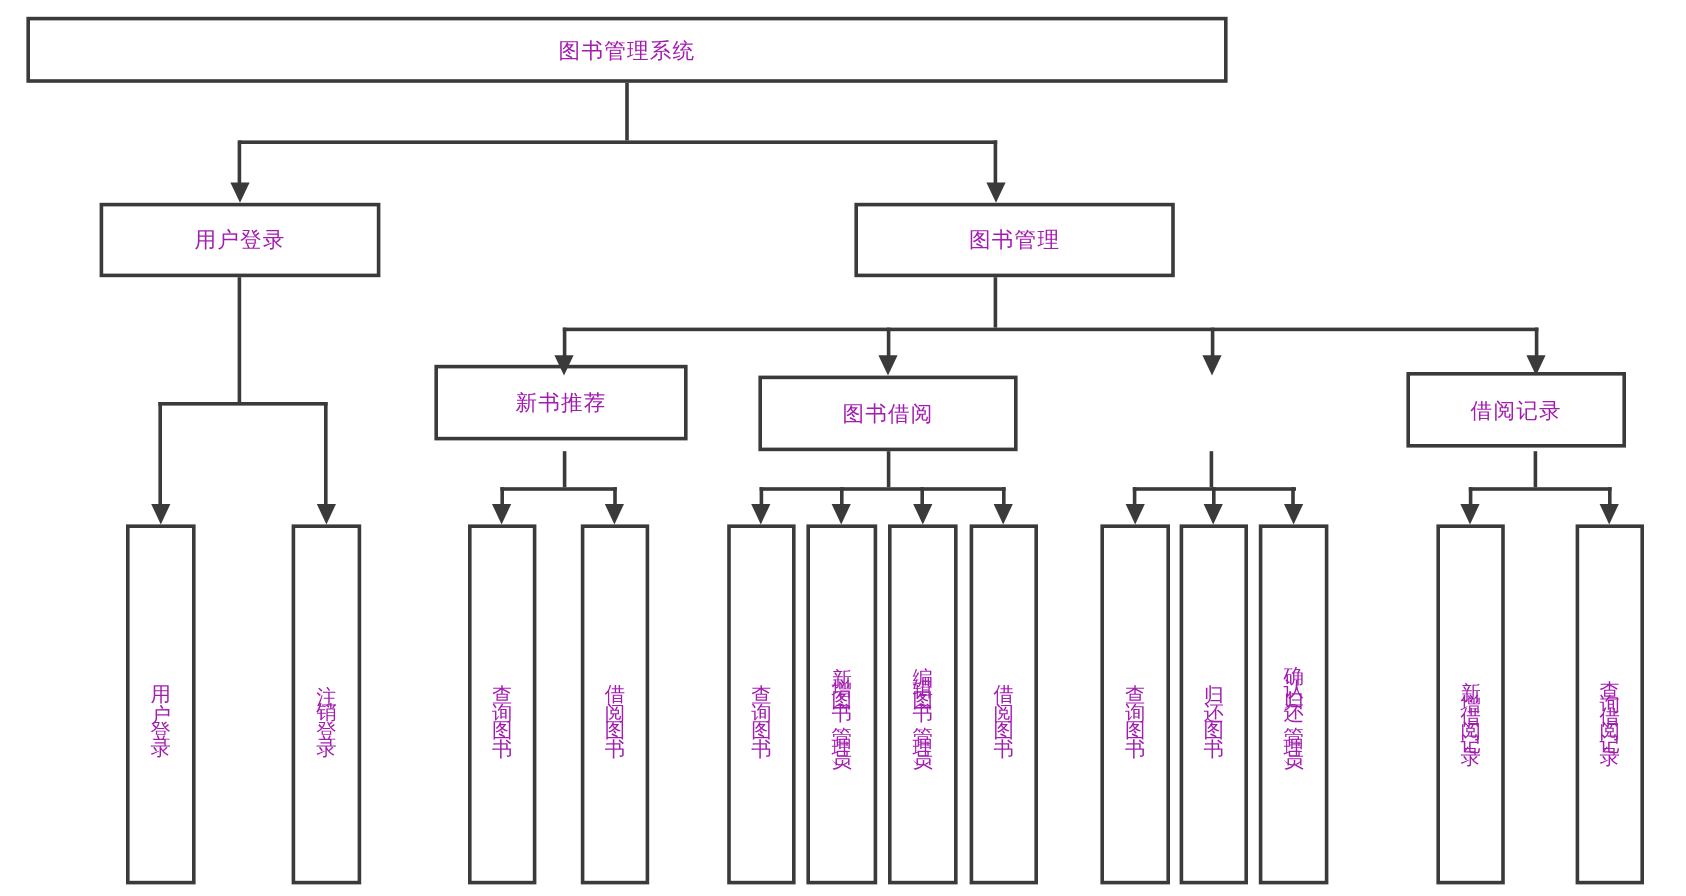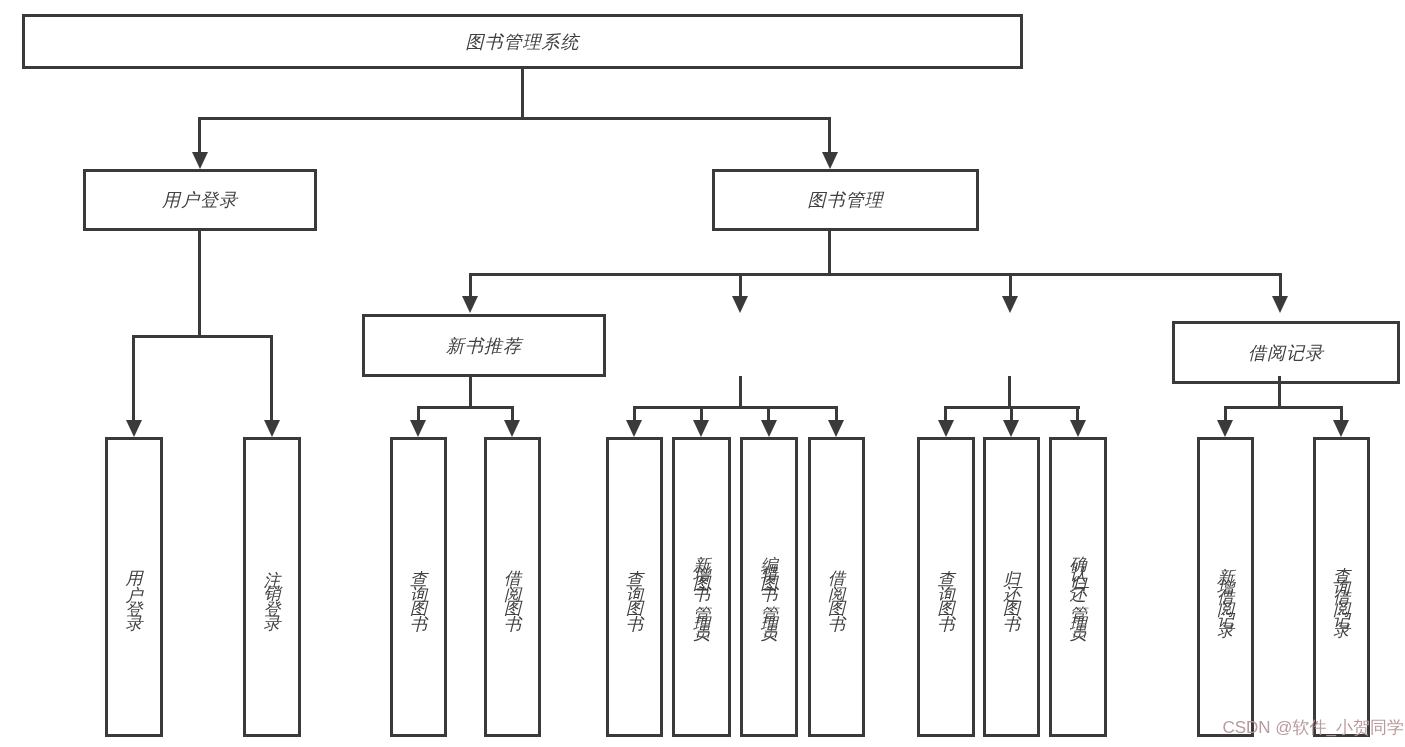--- a/index.html
+++ b/index.html
@@ -3,21 +3,21 @@
 <meta charset="utf-8">
 <style>
   html,body{margin:0;padding:0;background:#ffffff;}
   .canvas{
     position:relative;width:1405px;height:747px;background:#ffffff;
     font-family:"Liberation Sans","DejaVu Sans",sans-serif;overflow:hidden;
   }
   .box{
     position:absolute;box-sizing:border-box;border:3px solid #3a3a3a;background:#ffffff;
     display:flex;align-items:center;justify-content:center;
-    font-size:18px;color:#404040;letter-spacing:1px;white-space:nowrap;font-style:italic;
+    font-size:18px;color:#a21caf;letter-spacing:1px;white-space:nowrap;
   }
   .vbox{
     writing-mode:vertical-rl;text-orientation:mixed;
     font-size:17px;letter-spacing:15px;white-space:normal;
   }
   .vbox.m{letter-spacing:11px;}
   .vbox.l{letter-spacing:10px;}
   .vline{position:absolute;width:3px;background:#3a3a3a;}
   .hline{position:absolute;height:3px;background:#3a3a3a;}
   .arrow{
@@ -34,25 +34,26 @@
 <body>
 
 <div class="canvas">
 
   <div class="box" style="left:22px;top:14px;width:1001px;height:55px">图书管理系统</div>
 
   <div class="box" style="left:83px;top:169px;width:234px;height:62px">用户登录</div>
 
   <div class="box" style="left:712px;top:169px;width:267px;height:62px">图书管理</div>
 
-  <div class="box" style="left:362px;top:314px;width:244px;height:63px">新书推荐</div>
+  <div class="box" style="left:362px;top:304px;width:211px;height:63px">新书推荐</div>
+
+  <div class="box" style="left:632px;top:313px;width:216px;height:63px">图书借阅</div>
 
 
-
-  <div class="box" style="left:1172px;top:321px;width:228px;height:63px">借阅记录</div>
+  <div class="box" style="left:1172px;top:310px;width:183px;height:63px">借阅记录</div>
 
   <div class="box vbox" style="left:105px;top:437px;width:58px;height:300px">用户登录</div>
 
   <div class="box vbox" style="left:243px;top:437px;width:58px;height:300px">注销登录</div>
 
   <div class="box vbox" style="left:390px;top:437px;width:57px;height:300px">查询图书</div>
 
   <div class="box vbox" style="left:484px;top:437px;width:57px;height:300px">借阅图书</div>
 
   <div class="box vbox" style="left:606px;top:437px;width:57px;height:300px">查询图书</div>
@@ -125,15 +126,14 @@
   <div class="vline" style="left:1076px;top:406px;height:15px"></div>
   <div class="arrow" style="left:1070px;top:420px"></div>
 
   <div class="vline" style="left:1278px;top:376px;height:30px"></div>
   <div class="hline" style="left:1224px;top:406px;width:119px"></div>
   <div class="vline" style="left:1224px;top:406px;height:15px"></div>
   <div class="arrow" style="left:1217px;top:420px"></div>
   <div class="vline" style="left:1340px;top:406px;height:15px"></div>
   <div class="arrow" style="left:1333px;top:420px"></div>
 
-  <div class="watermark">CSDN @软件_小贺同学</div>
 
 </div>
 
 </body></html>

